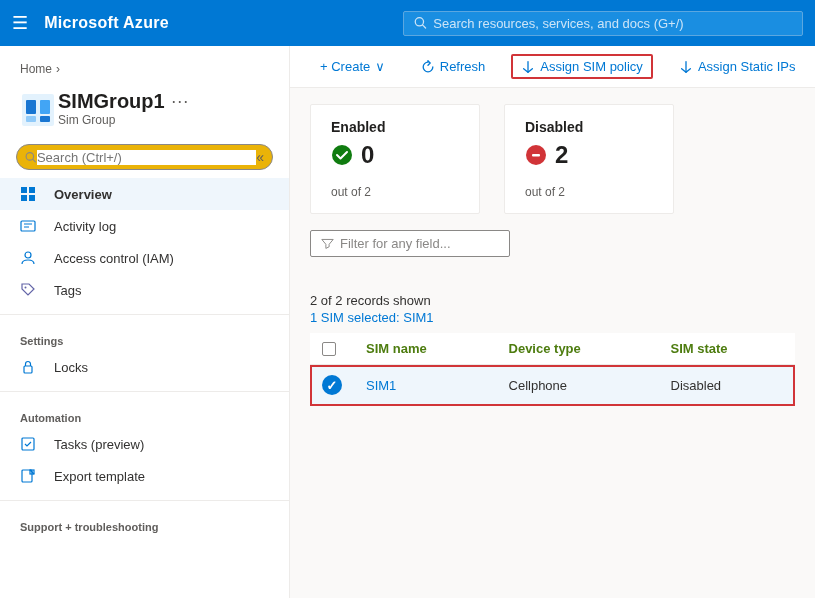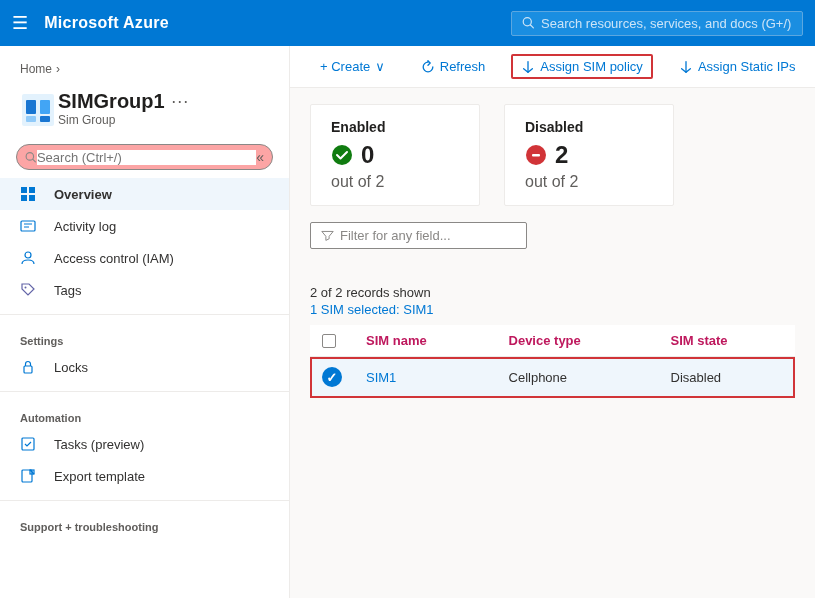--- a/index.html
+++ b/index.html
@@ -18,21 +18,21 @@
     .azure-logo { color: white; font-weight: 700; font-size: 16px; letter-spacing: 0.3px; }
     .search-bar {
       margin-left: auto;
       background: #1a8ee1;
       border: 1px solid #5ba7e0;
       border-radius: 2px;
       display: flex;
       align-items: center;
       padding: 4px 10px;
       gap: 6px;
-      width: 292px;
+      width: 400px;
     }
     .search-bar input {
       background: transparent;
       border: none;
       outline: none;
       color: #cce4f7;
       font-size: 13px;
       width: 100%;
     }
     .search-bar input::placeholder { color: #cce4f7; }
@@ -80,21 +80,21 @@
     .ellipsis-btn { font-size: 18px; color: #605e5c; cursor: pointer; background: none; border: none; }
 
     
     .sidebar-search {
       margin: 4px 16px 8px 16px;
       border: 1px solid #8a8886;
       border-radius: 13px;
       display: flex;
       align-items: center;
       padding: 4px 8px;
-      background: #fca5a5;
+      background: #eab308;
     }
     .sidebar-search input {
       border: none; outline: none; font-size: 13px; color: #605e5c; width: 100%;
     }
     .collapse-btn { margin-left: auto; cursor: pointer; color: #605e5c; font-size: 14px; }
 
     
     .nav-item {
       display: flex;
       align-items: center;
@@ -169,53 +169,53 @@
     }
     .status-card-title { font-size: 14px; font-weight: 600; color: #201f1e; margin-bottom: 6px; }
     .status-card-value {
       display: flex;
       align-items: center;
       gap: 8px;
       font-size: 24px;
       font-weight: 600;
       color: #201f1e;
     }
-    .status-card-sub { font-size: 16px; color: #605e5c; margin-top: 4px; }
+    .status-card-sub { font-size: 12px; color: #605e5c; margin-top: 16px; }
 
     
     .filter-area { padding: 0 20px 8px 20px; }
     .filter-bar {
       border: 1px solid #8a8886;
       border-radius: 2px;
       display: flex;
       align-items: center;
       padding: 5px 10px;
       gap: 6px;
       background: white;
-      width: 217px;
+      width: 200px;
       color: #605e5c;
       cursor: text;
       font-size: 13px;
     }
 
     
     .records-info { padding: 4px 20px 8px 20px; }
     .records-count { font-size: 13px; color: #323130; margin-top: 24px; }
     .sim-selected { font-size: 13px; color: #0078d4; margin-top: 2px; }
 
     
     .table-wrapper { padding: 0 20px; }
     table { width: 100%; border-collapse: collapse; background: white; }
     thead tr { border-bottom: 1px solid #edebe9; }
     th {
       text-align: left;
       padding: 8px 12px;
       font-size: 13px;
       font-weight: 600;
-      color: #be185d;
+      color: #4d7c0f;
       background: white;
     }
     td { padding: 10px 12px; font-size: 13px; color: #323130; border-bottom: 1px solid #f3f2f1; }
     tr.selected td { background: #eff6fc; }
     tr.selected { outline: 2px solid #d13438; outline-offset: -2px; }
 
     .checkbox-cell { width: 32px; }
     .checkbox { width: 14px; height: 14px; border: 1px solid #8a8886; border-radius: 2px; cursor: pointer; }
     .check-circle {
       width: 20px; height: 20px; border-radius: 50%;

